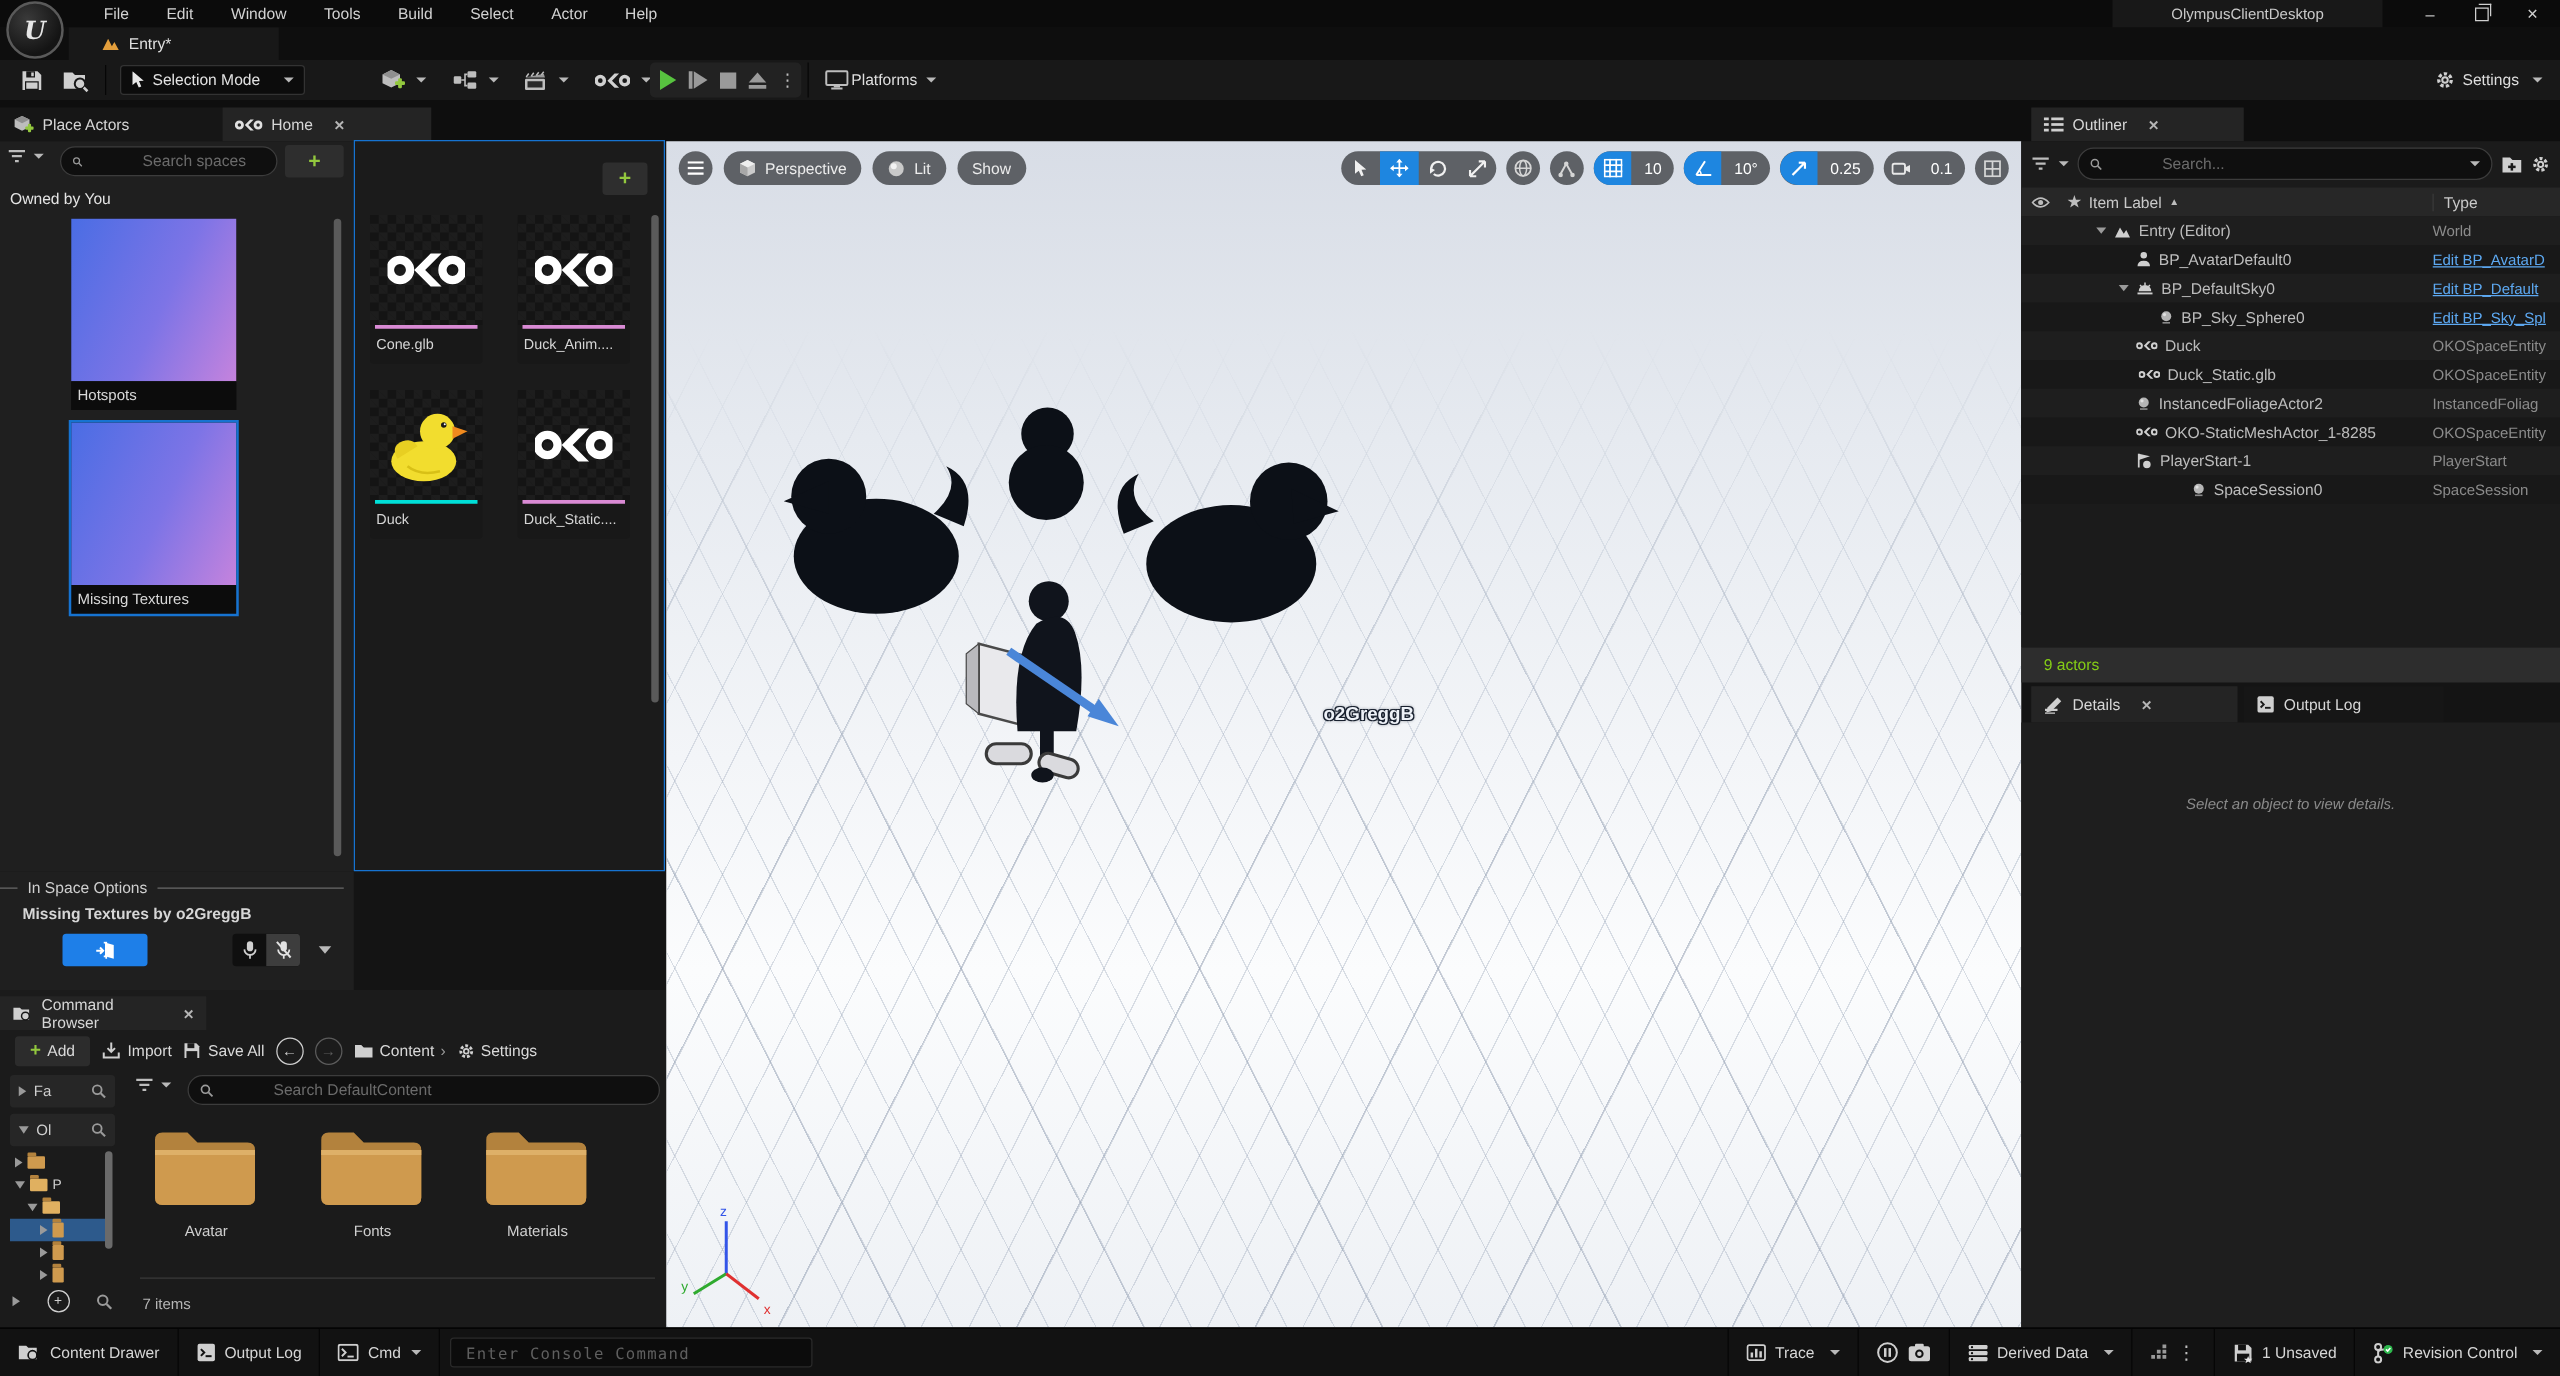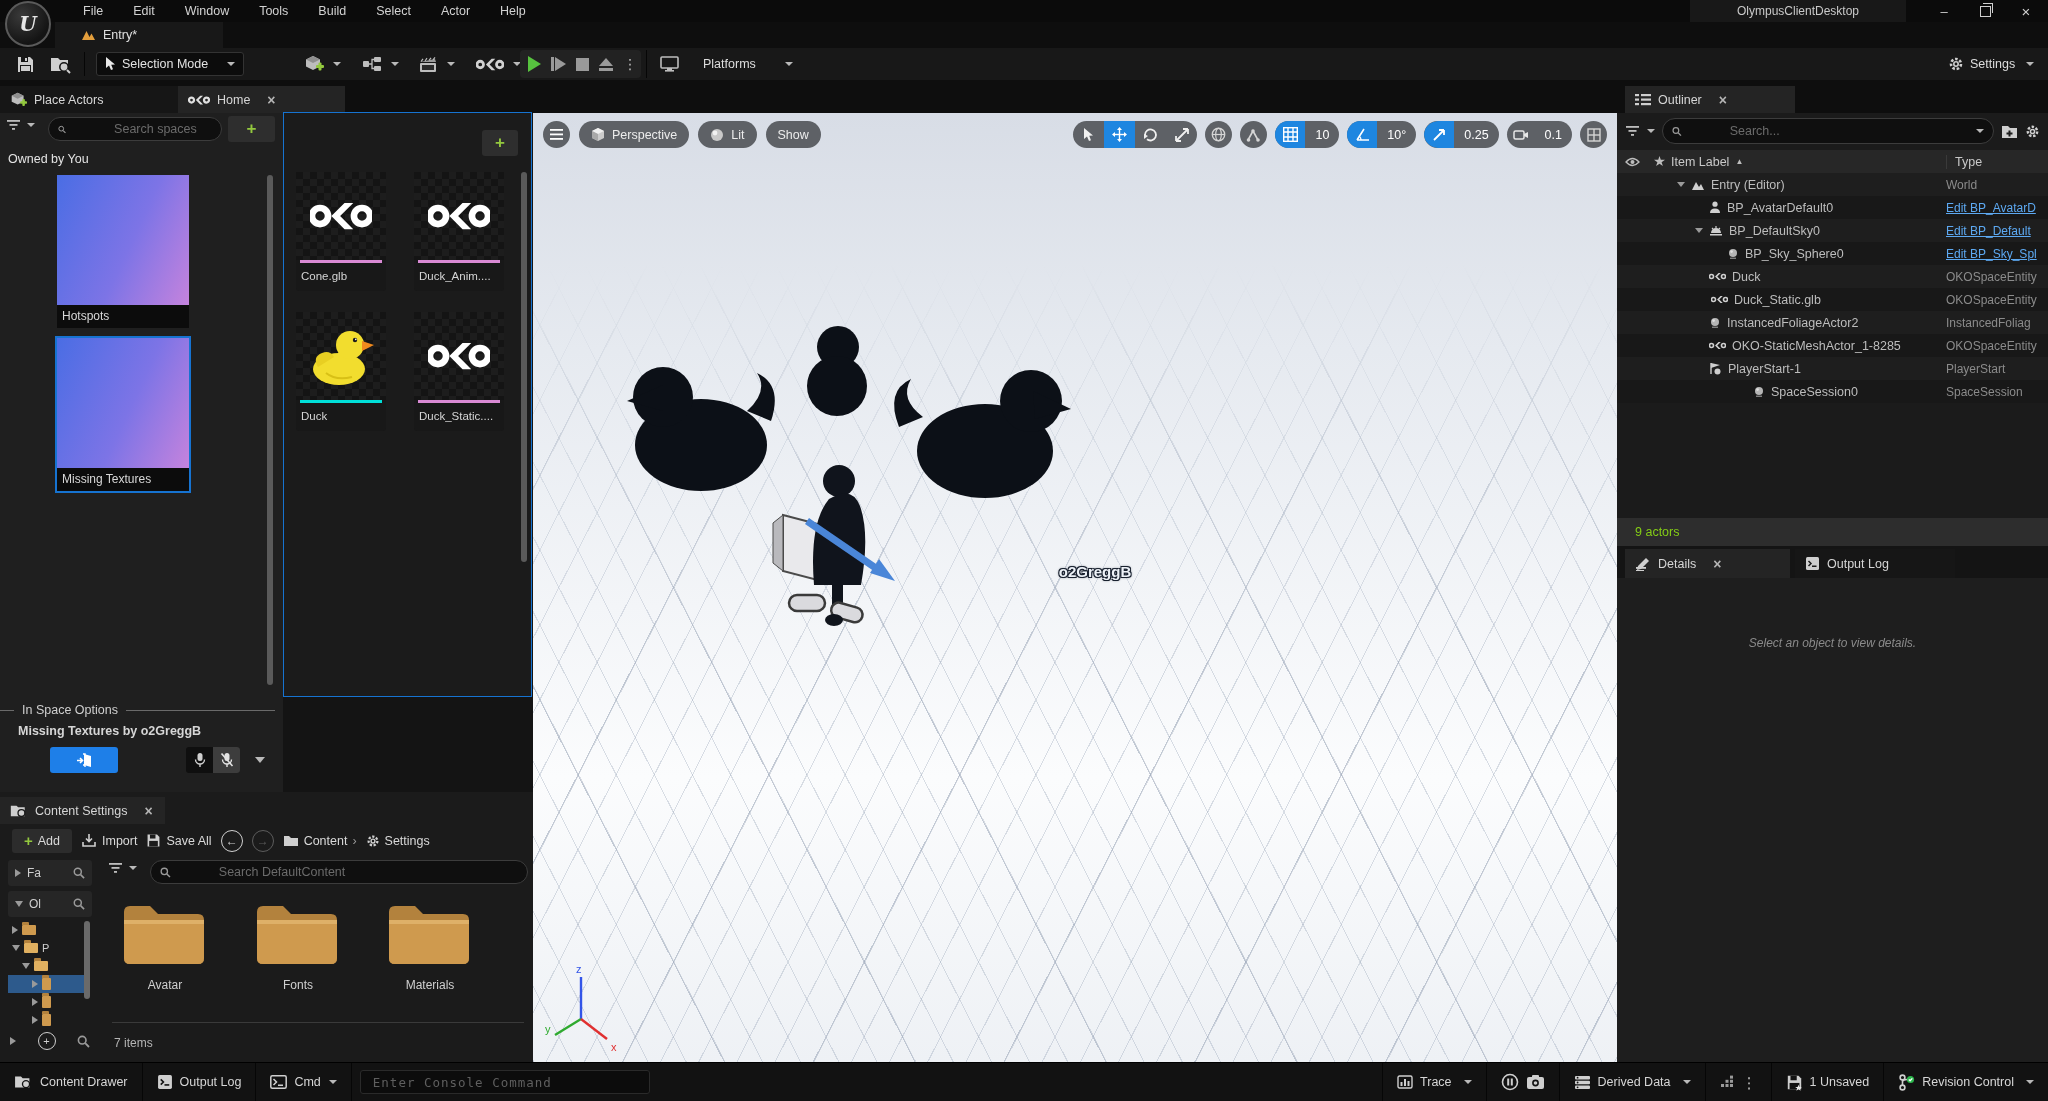--- a/index.html
+++ b/index.html
@@ -28,21 +28,21 @@
   .playgroup{left:520px;top:50px;height:28px;background:#222;border-radius:4px;display:flex;align-items:center;padding:0 4px;gap:10px;}
   .play-tri{width:0;height:0;border-top:8px solid transparent;border-bottom:8px solid transparent;border-left:13px solid #57c33f;}
   .step-ic{display:flex;align-items:center;gap:1px;}
   .step-bar{width:3px;height:14px;background:#9a9a9a;}
   .step-tri{width:0;height:0;border-top:7px solid transparent;border-bottom:7px solid transparent;border-left:11px solid #9a9a9a;}
   .stop-sq{width:13px;height:13px;background:#9a9a9a;}
   .eject{display:flex;flex-direction:column;align-items:center;gap:2px;}
   .eject-tri{width:0;height:0;border-left:7px solid transparent;border-right:7px solid transparent;border-bottom:8px solid #9a9a9a;}
   .eject-bar{width:14px;height:3px;background:#9a9a9a;}
   .kebab{color:#bdbdbd;font-size:14px;line-height:1;}
-  .platforms{left:660px;top:52px;height:24px;display:flex;align-items:center;gap:24px;color:#dedede;font-size:12.5px;}
+  .platforms{left:660px;top:52px;height:24px;display:flex;align-items:center;gap:2px;color:#dedede;font-size:12.5px;}
   .settings-tb{left:1948px;top:52px;height:24px;display:flex;align-items:center;gap:6px;color:#dedede;font-size:12.5px;}
   
   .tabstrip2{left:0;top:80px;width:2048px;height:33px;background:#0e0e0e;}
   .ptab{position:absolute;top:86px;height:27px;display:flex;align-items:center;gap:7px;padding:0 10px;box-sizing:border-box;font-size:12.5px;color:#d6d6d6;}
   .ptab.active{background:#242424;}
   .ptab.inactive{background:#161616;}
   .closex{color:#b5b5b5;font-size:14px;font-weight:bold;margin-left:10px;}
   
   .spaces-pane{left:0;top:113px;width:283px;height:584px;background:#1f1f1f;}
   .search-pill{background:#0f0f0f;border:1px solid #3c3c3c;border-radius:12px;height:24px;display:flex;align-items:center;gap:6px;padding:0 9px;box-sizing:border-box;}
@@ -405,21 +405,21 @@
       <span class="chev" style="border-top-width:6px;border-left-width:5px;border-right-width:5px;"></span>
     </div>
   </div>
 
   <div class="abs cb"></div>
   <div class="ptab active cb-tab" style="top:797px;left:0;width:165px;">
     <svg width="18" height="16" viewBox="0 0 22 19">
         <path d="M1 3 H8 L10 5 H18 V16 H1 Z" fill="#cfcfcf"></path>
         <circle cx="14" cy="12" r="4.2" fill="none" stroke="#181818" stroke-width="1.6"></circle>
       </svg>
-    <span>Content Settings</span>
+    <span>Command Browser</span>
     <span class="closex">×</span>
   </div>
   <div class="abs cb-toolbar">
     <div class="addbtn">
         <span style="color:#93c83e;font-weight:bold;font-size:15px;">+</span>
         <span>Add</span>
       </div>
     <div class="row" style="gap:5px;">
       <svg width="16" height="15" viewBox="0 0 16 15">
           <path d="M8 1 V8 M5 5.5 L8 8.5 L11 5.5" stroke="#cfcfcf" stroke-width="1.6" fill="none"></path>

